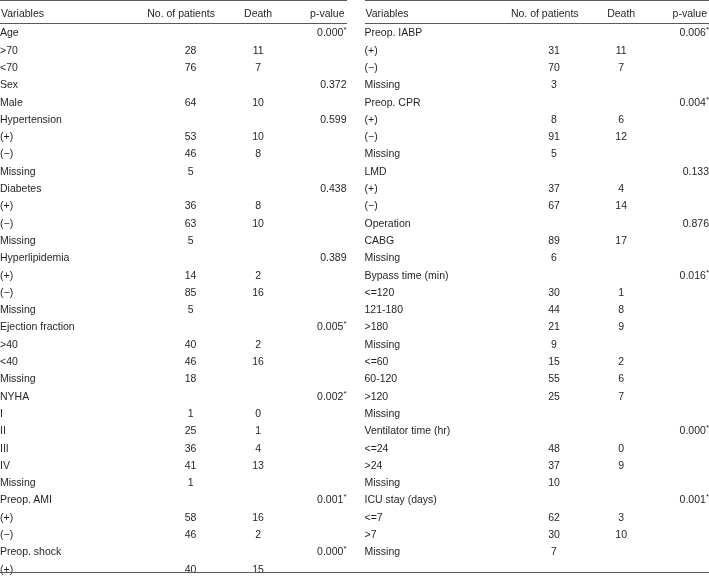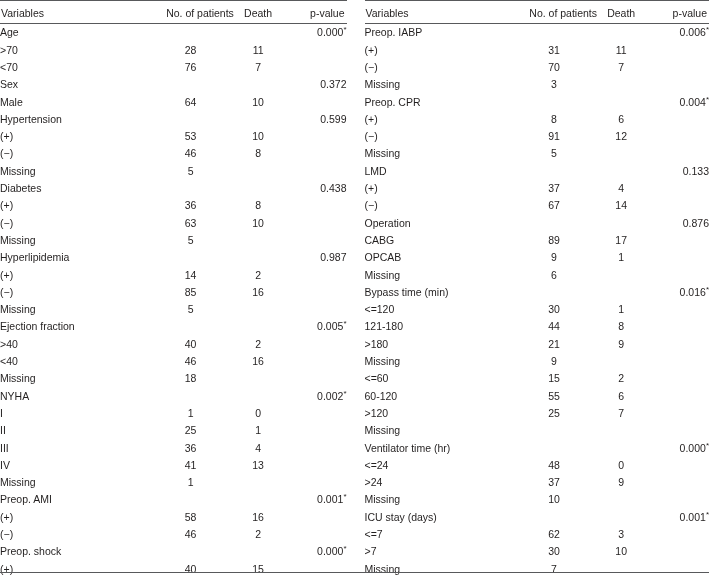--- a/index.html
+++ b/index.html
@@ -47,21 +47,21 @@
     font-size: 10.5px;
     color: #221f1f;
     padding: 0 0 5px 0;
     vertical-align: bottom;
     border-top: 1.1px solid #58595b;
     border-bottom: 1.1px solid #58595b;
     height: 23px;
     box-sizing: border-box;
   }
   table.tbl thead th.c-var { text-align: left; padding-left: 1px; }
-  table.tbl thead th.c-np  { text-align: right; }
+  table.tbl thead th.c-np  { text-align: left; }
   table.tbl thead th.c-dth { text-align: center; }
   table.tbl thead th.c-pv  { text-align: right; padding-right: 2px; }
 
   table.tbl tbody td {
     padding: 0;
     height: 17.3px;
     vertical-align: middle;
     font-size: 10.5px;
     color: #221f1f;
     white-space: nowrap;
@@ -193,21 +193,21 @@
             <tr>
               <td class="c-var lvl-3">Missing</td>
               <td class="c-np">5</td>
               <td class="c-dth"></td>
               <td class="c-pv"></td>
             </tr>
             <tr>
               <td class="c-var lvl-1">Hyperlipidemia</td>
               <td class="c-np"></td>
               <td class="c-dth"></td>
-              <td class="c-pv"><span>0.987</span></td>
+              <td class="c-pv"><span>0.389</span></td>
             </tr>
             <tr>
               <td class="c-var lvl-2">(+)</td>
               <td class="c-np">14</td>
               <td class="c-dth">2</td>
               <td class="c-pv"></td>
             </tr>
             <tr>
               <td class="c-var lvl-2">(−)</td>
               <td class="c-np">85</td>
@@ -403,26 +403,20 @@
               <td class="c-dth"></td>
               <td class="c-pv"><span>0.876</span></td>
             </tr>
             <tr>
               <td class="c-var lvl-2">CABG</td>
               <td class="c-np">89</td>
               <td class="c-dth">17</td>
               <td class="c-pv"></td>
             </tr>
             <tr>
-              <td class="c-var lvl-2">OPCAB</td>
-              <td class="c-np">9</td>
-              <td class="c-dth">1</td>
-              <td class="c-pv"></td>
-            </tr>
-            <tr>
               <td class="c-var lvl-3">Missing</td>
               <td class="c-np">6</td>
               <td class="c-dth"></td>
               <td class="c-pv"></td>
             </tr>
             <tr>
               <td class="c-var lvl-1">Bypass time (min)</td>
               <td class="c-np"></td>
               <td class="c-dth"></td>
               <td class="c-pv"><span>0.016</span><span class="star">*</span></td>

